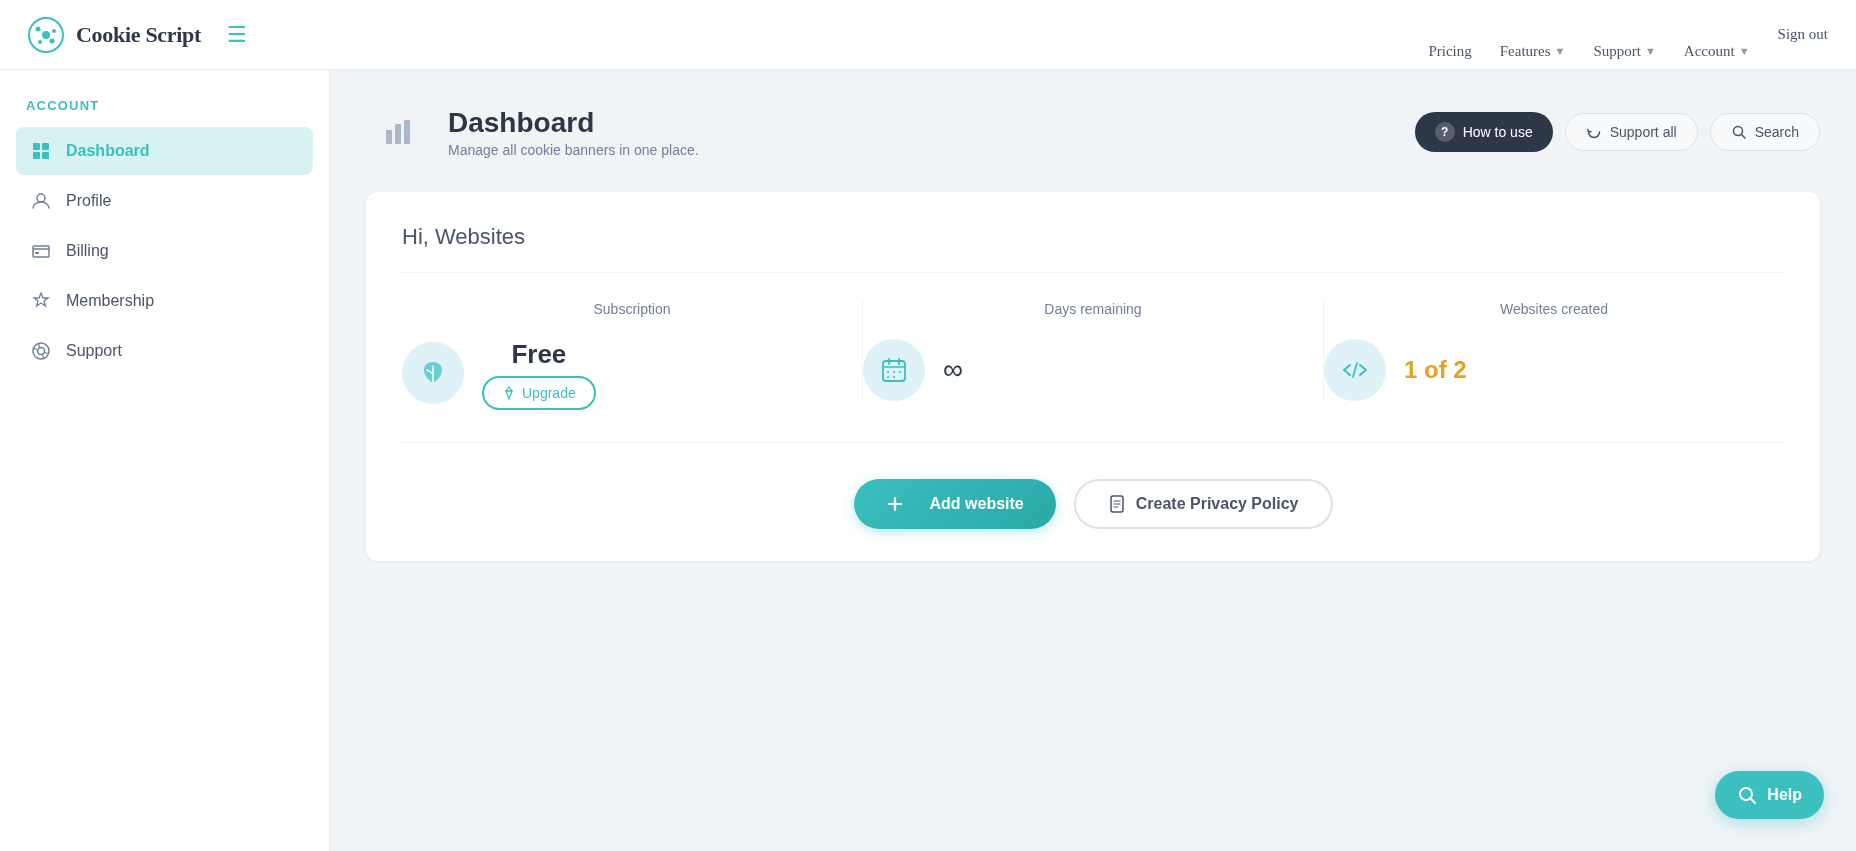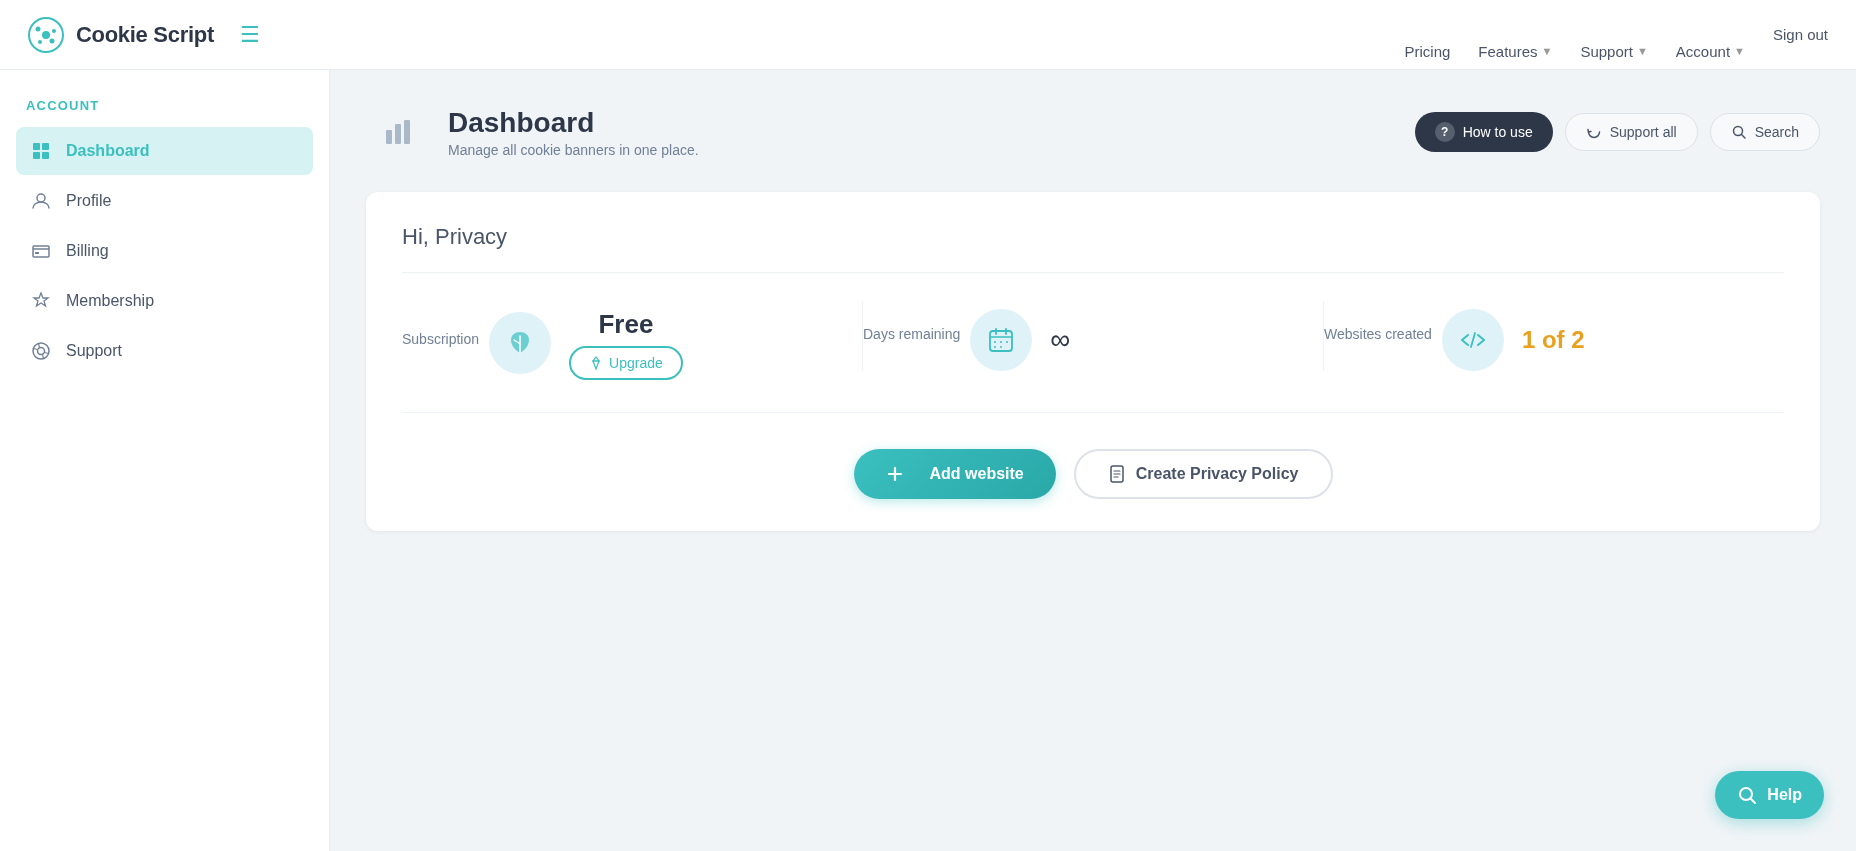--- a/index.html
+++ b/index.html
@@ -8,20 +8,21 @@
     
     .top-nav {
       background: #fff;
       height: 70px;
       display: flex;
       align-items: center;
       padding: 0 28px;
       border-bottom: 1px solid #e8ecef;
       position: relative;
       z-index: 10;
+      font-family: Liberation Serif, serif;
     }
     .logo-area {
       display: flex;
       align-items: center;
       gap: 12px;
       flex: 1;
     }
     .logo-icon {
       width: 36px;
       height: 36px;
@@ -220,22 +221,21 @@
       display: flex;
       align-items: flex-start;
       gap: 0;
       padding-bottom: 32px;
       border-bottom: 1px solid #edf2f7;
       margin-bottom: 36px;
     }
     .stat-block {
       flex: 1;
       display: flex;
-      flex-direction: row;
-      align-items: center;
+      flex-direction: column;
       text-align: center;
       gap: 10px;
     }
     .stat-block + .stat-block {
       border-left: 1px solid #edf2f7;
     }
     .stat-label {
       font-size: 14px;
       color: #718096;
       margin-bottom: 4px;
@@ -458,21 +458,21 @@
           <svg width="16" height="16" viewBox="0 0 16 16" fill="none">
             <circle cx="7" cy="7" r="4.5" stroke="#4a5568" stroke-width="1.5"></circle>
             <line x1="10.5" y1="10.5" x2="14" y2="14" stroke="#4a5568" stroke-width="1.5" stroke-linecap="round"></line>
           </svg>
           <span>Search</span>
         </button>
       </div>
     </div>
 
     <div class="main-card">
-      <div class="greeting">Hi, Privacy</div>
+      <div class="greeting">Hi, Websites</div>
 
       <div class="stats-row">
 
         <div class="stat-block">
           <div class="stat-label">Subscription</div>
           <div style="display:flex; align-items:center; gap:18px; margin-top:4px;">
             <div class="stat-icon-circle">
               <svg width="30" height="30" viewBox="0 0 30 30" fill="none">
                 <path d="M15 25C15 25 6 20 6 12C6 7 10 4 15 4C20 4 24 7 24 12C24 20 15 25 15 25Z" fill="#3bbfbf" opacity="0.7"></path>
                 <path d="M15 25C15 25 15 14 15 8" stroke="#fff" stroke-width="1.5" stroke-linecap="round"></path>

